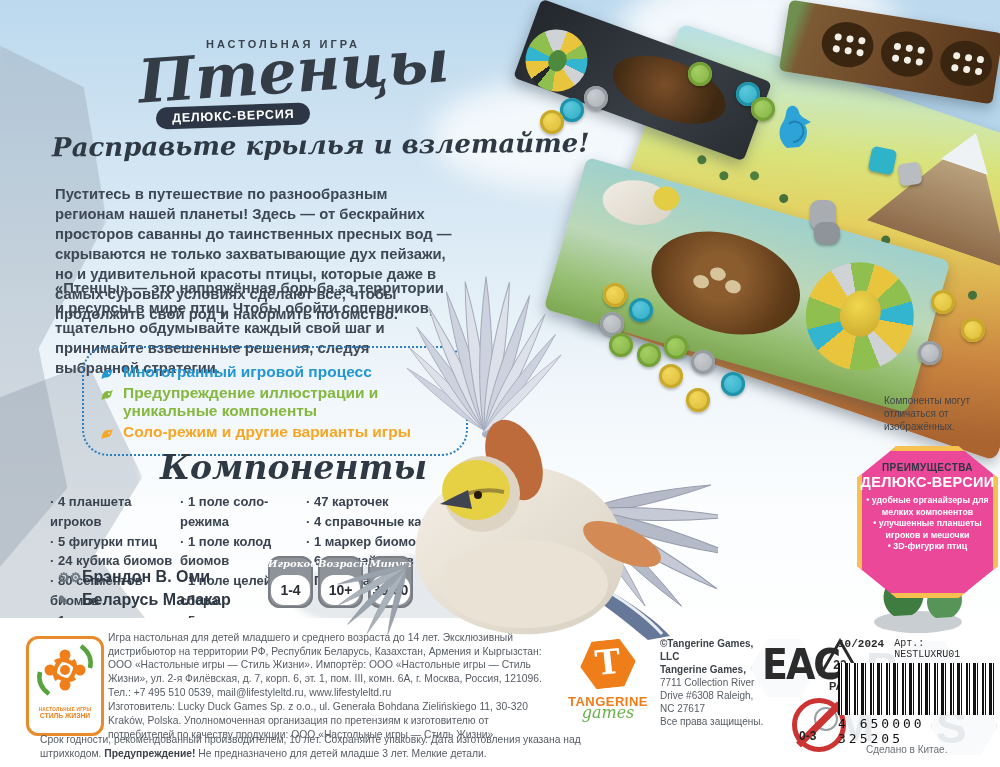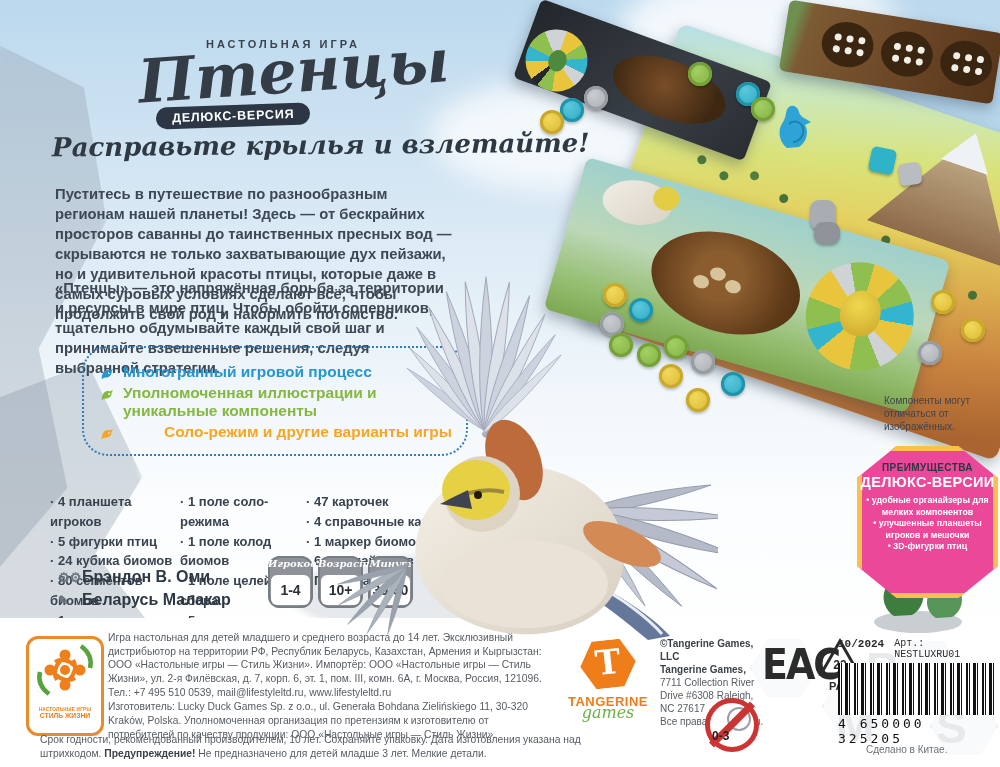--- a/index.html
+++ b/index.html
@@ -18,35 +18,35 @@
        font-size:12.5px;letter-spacing:.8px;padding:4px 16px;border-radius:14px;transform:rotate(-2deg);}
   .headline{position:absolute;left:52px;top:130px;font-size:26px;transform:rotate(-.5deg);}
   .para{position:absolute;left:55px;width:402px;font-size:14.8px;line-height:1.36;font-weight:700;color:#3d4854;}
   #para1{top:169px;}
   #para2{top:263px;}
   
   #features{position:absolute;left:82px;top:346px;width:352px;padding:12px 14px 10px 16px;
        border:2px dotted #2d7fc0;border-radius:26px;}
   .feat{display:flex;align-items:flex-start;margin:3px 0;font-size:15.5px;font-weight:700;line-height:1.15;}
   .feat svg{flex:0 0 16px;margin:2px 7px 0 0;}
-  .f-blue{color:#2497d3;} .f-green{color:#85b83f;} .f-orange{color:#f6a623;justify-content:space-between;}
+  .f-blue{color:#2497d3;} .f-green{color:#85b83f;} .f-orange{color:#f6a623;}
   
   #comp-head{position:absolute;left:160px;top:448px;font-size:33px;}
   .comp-col{position:absolute;top:492px;font-size:13px;font-weight:700;color:#39434f;line-height:1.52;}
   #col1{left:50px;width:135px;} #col2{left:180px;width:128px;} #col3{left:306px;width:170px;}
   .comp-col .li::before{content:"· ";}
   
   #credits{position:absolute;left:58px;top:565px;font-size:16px;font-weight:700;color:#2e3844;line-height:1.45;}
   #credits .icn{display:inline-block;width:24px;color:#6a7480;font-size:13px;}
   
   #stats{position:absolute;left:268px;top:556px;display:flex;gap:5px;}
   .stat{position:relative;width:45px;height:52px;background:#8e9399;border-radius:12px;
         box-shadow:inset 0 0 0 2px #787d84;}
   .stat .lab{display:block;text-align:center;font-size:10px;color:#fff;margin-top:2px;}
-  .stat .val{position:absolute;left:3px;right:3px;bottom:3px;height:30px;background:#fff;border-radius:6px;
+  .stat .val{position:absolute;left:3px;right:3px;bottom:3px;height:30px;background:#fff;border-radius:13px;
         font-weight:700;font-size:14px;color:#2b2f36;display:flex;align-items:center;justify-content:center;}
   
   #collage{position:absolute;left:0;top:0;width:1000px;height:648px;overflow:hidden;}
   .board{position:absolute;border-radius:6px;box-shadow:0 6px 14px rgba(40,55,70,.35);}
   #board-dark{left:520px;top:38px;width:245px;height:84px;transform:rotate(20deg);
        background:linear-gradient(120deg,#23272c,#383e45 60%,#2a2e33);z-index:2;}
   #board-dark .oval{position:absolute;left:92px;top:13px;width:118px;height:58px;border-radius:50%;
        background:radial-gradient(circle at 45% 45%,#7a4e28,#3e2812 75%);}
   #board-dark .wheel{position:absolute;left:4px;top:22px;width:62px;height:62px;border-radius:50%;
        background:conic-gradient(#e8c53c 0 38deg,#8fbf4e 38deg 66deg,#33b5cf 66deg 96deg,#cfd3d6 96deg 124deg,
@@ -116,21 +116,21 @@
   #tg .leaf{position:absolute;right:-6px;top:-9px;width:9px;height:16px;background:#6ab04c;border-radius:6px;transform:rotate(28deg);}
   #tg .word{margin-top:4px;font-size:13px;font-weight:800;color:#ef7d1a;letter-spacing:.5px;text-align:center;}
   #tg .sub{margin-top:-6px;font-family:"DejaVu Serif",serif;font-style:italic;font-size:16px;color:#6ab04c;}
   #pub{position:absolute;left:660px;top:637px;width:108px;font-size:10px;line-height:1.3;color:#565c63;}
   #pub .b{font-weight:800;color:#3c4249;}
   
   #eac{position:absolute;left:762px;top:642px;font-size:38px;font-weight:800;color:#2b2b2b;
        transform:scaleY(1.12);letter-spacing:-2px;font-family:"DejaVu Sans",sans-serif;z-index:2;}
   #recycle{position:absolute;left:818px;top:638px;width:44px;text-align:center;z-index:2;}
   #recycle .pap{font-size:11px;font-weight:800;color:#2b2b2b;margin-top:-2px;}
-  #age03{position:absolute;left:705px;top:698px;width:54px;height:54px;z-index:2;}
+  #age03{position:absolute;left:792px;top:698px;width:54px;height:54px;z-index:2;}
   #age03 .ring{position:absolute;inset:0;border:5px solid #cc3333;border-radius:50%;background:#fff;}
   #age03 .bar{position:absolute;left:-2px;top:23px;width:58px;height:7px;background:#cc3333;transform:rotate(-45deg);}
   #age03 .num{position:absolute;left:7px;bottom:9px;font-size:12px;font-weight:800;color:#222;z-index:2;}
   #age03 .face{position:absolute;right:8px;top:9px;width:20px;height:20px;border:2px solid #9aa0a6;border-radius:50%;}
   #bc{position:absolute;left:838px;top:638px;width:156px;z-index:2;}
   #bc .hdr{display:flex;gap:10px;font-size:10px;color:#2b2b2b;font-family:Liberation Mono, monospace;}
   #bc .hdr .d{font-weight:800;font-size:11px;}
   #bc .bars{margin-top:3px;height:52px;background:
        repeating-linear-gradient(90deg,#111 0 2px,#fff 2px 3px,#111 3px 4px,#fff 4px 7px,#111 7px 10px,#fff 10px 11px,#111 11px 12px,#fff 12px 16px);}
   #bc .digits{font-size:13px;letter-spacing:3px;color:#111;font-family:"DejaVu Sans Mono",monospace;margin-top:1px;}
@@ -289,30 +289,31 @@
     <div class="feat f-blue">
       <svg viewBox="0 0 16 16" width="16" height="16">
           <path fill="currentColor" d="M2,11 C3,6 7,4 9.5,5.5 L13,4 L11.5,7 C12,10 9,13 5,12.5 L1.5,14 Z M9,7 a1 1 0 1 0 .1 0 Z"></path>
         </svg>
       <span>Многогранный игровой процесс</span>
     </div>
     <div class="feat f-green">
       <svg viewBox="0 0 16 16" width="16" height="16">
           <path fill="currentColor" d="M2,11 C3,6 7,4 9.5,5.5 L13,4 L11.5,7 C12,10 9,13 5,12.5 L1.5,14 Z M9,7 a1 1 0 1 0 .1 0 Z"></path>
         </svg>
-      <span>Уполномоченная иллюстрации и уникальные компоненты</span>
+      <span>Предупреждение иллюстрации и уникальные компоненты</span>
     </div>
     <div class="feat f-orange">
       <svg viewBox="0 0 16 16" width="16" height="16">
           <path fill="currentColor" d="M2,11 C3,6 7,4 9.5,5.5 L13,4 L11.5,7 C12,10 9,13 5,12.5 L1.5,14 Z M9,7 a1 1 0 1 0 .1 0 Z"></path>
         </svg>
       <span>Соло-режим и другие варианты игры</span>
     </div>
   </div>
 
+  <div id="comp-head" class="script">Компоненты</div>
   <div class="comp-col" id="col1">
       <div class="li">4 планшета игроков</div>
       <div class="li">5 фигурки птиц</div>
       <div class="li">24 кубика биомов</div>
       <div class="li">80 сегментов биомов</div>
       <div class="li">1 игровое поле</div>
     </div>
   <div class="comp-col" id="col2">
       <div class="li">1 поле соло-режима</div>
       <div class="li">1 поле колод биомов</div>

